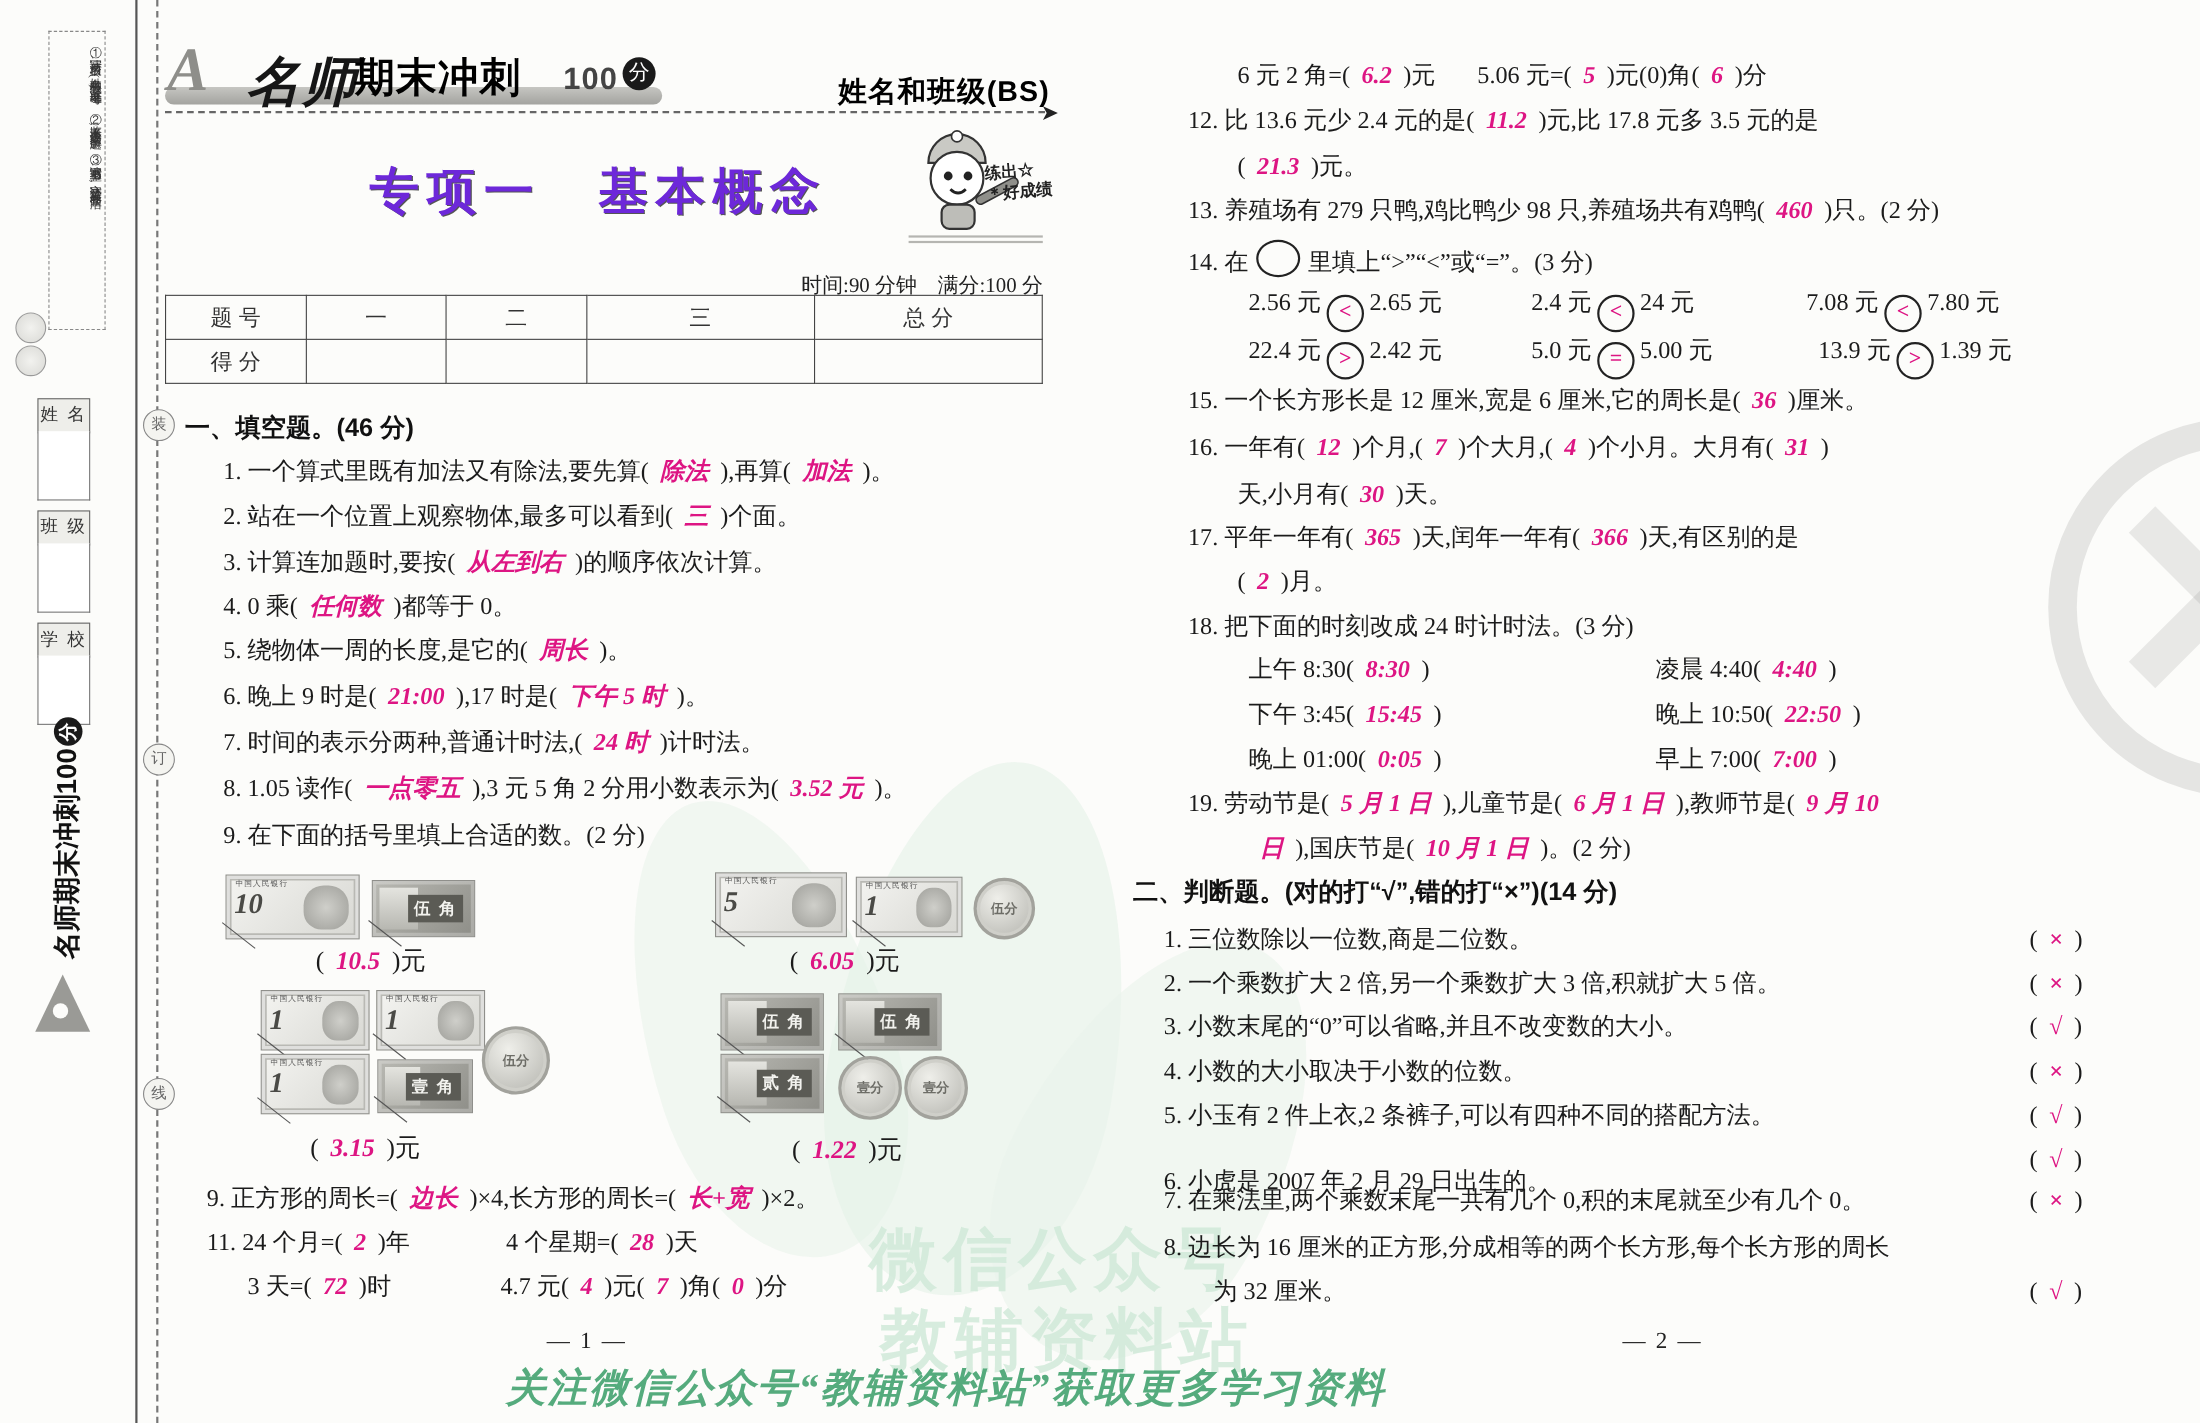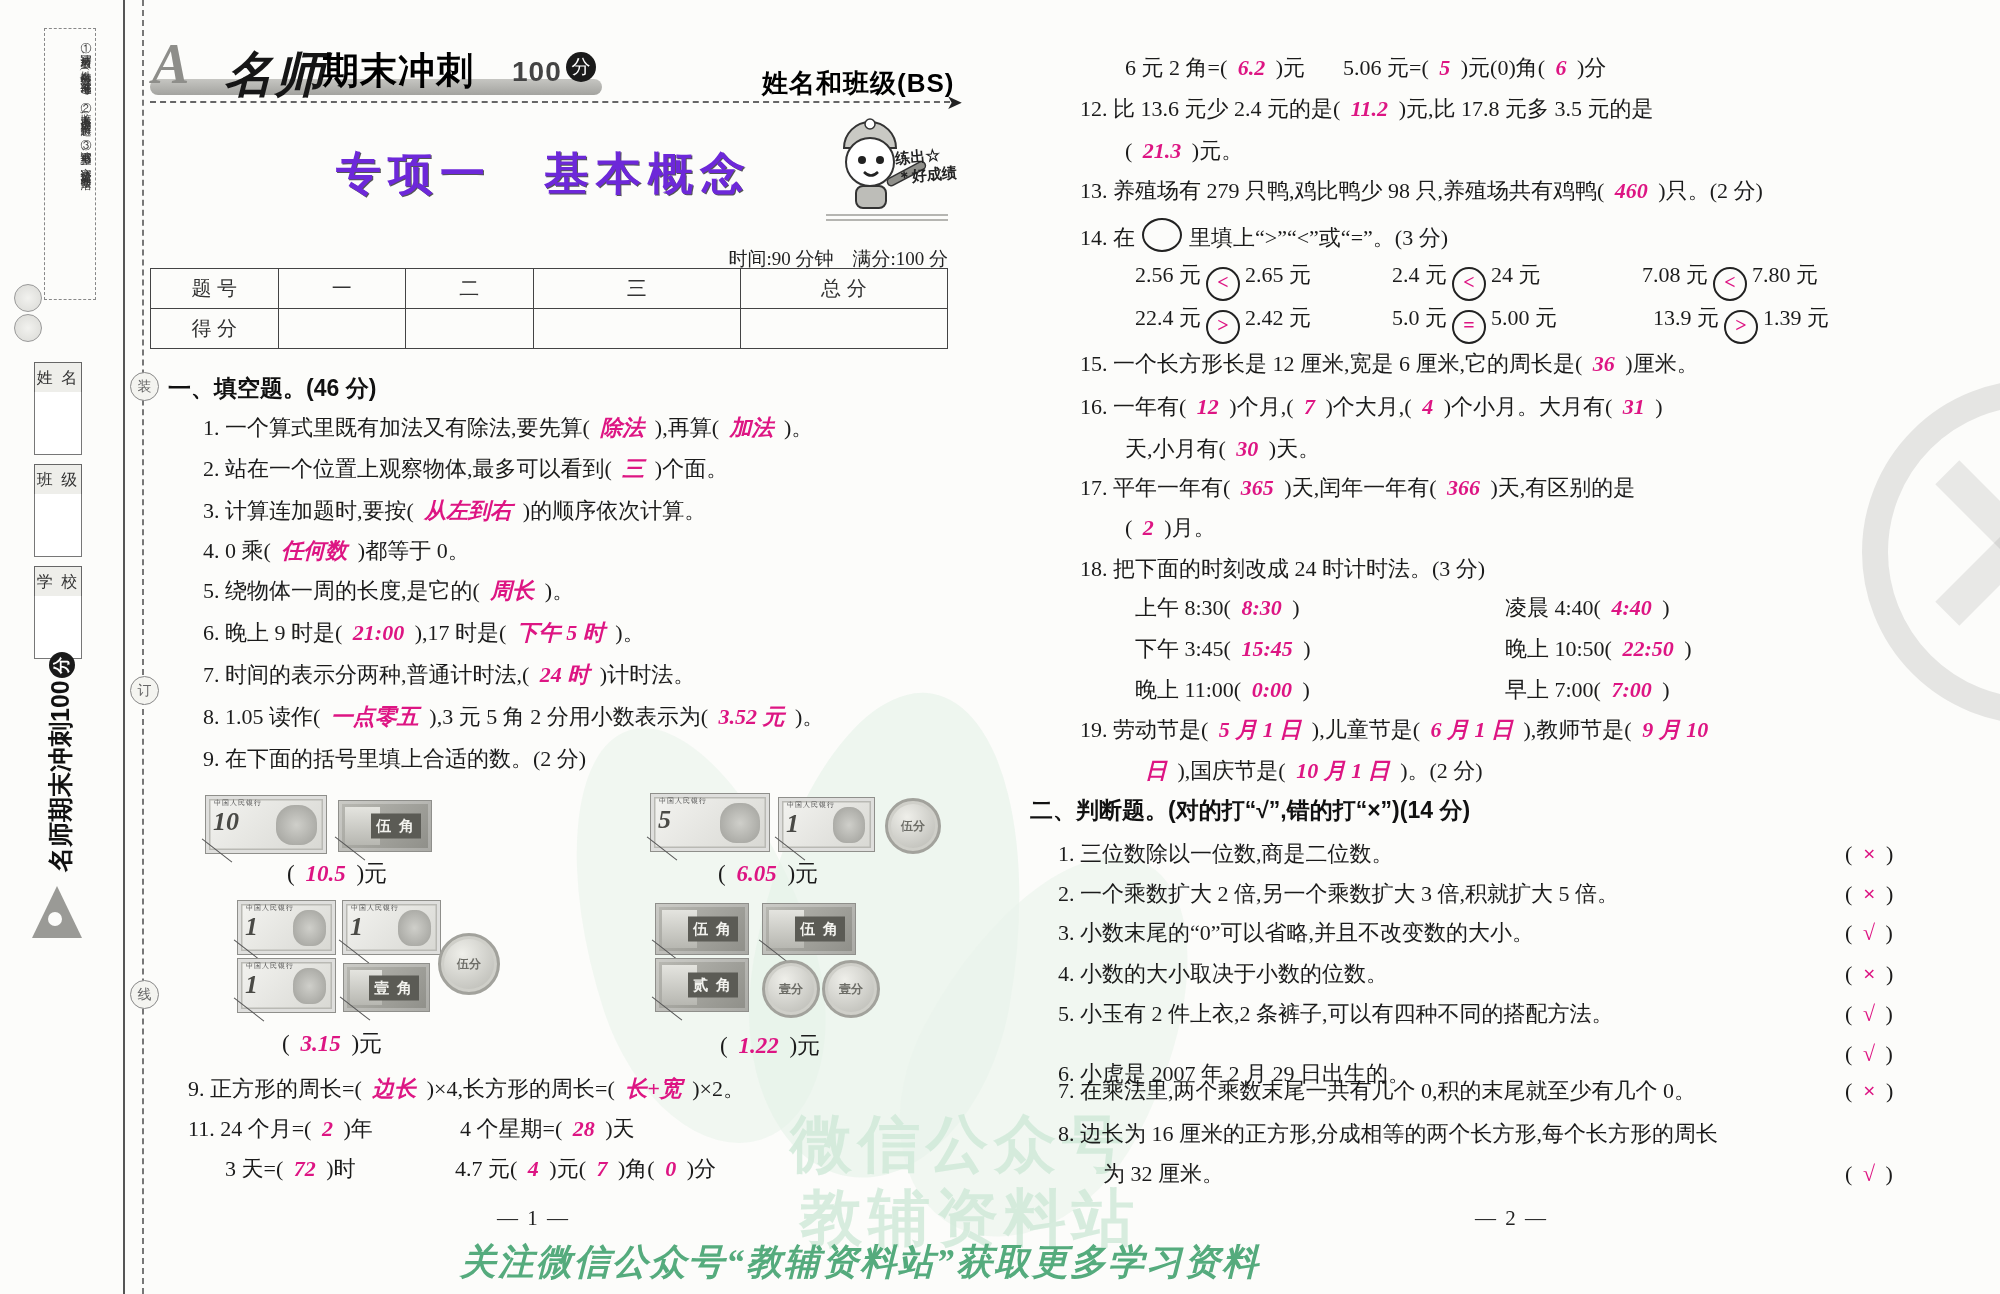--- a/index.html
+++ b/index.html
@@ -306,21 +306,21 @@
   <div class="ln" style="left:1080px;top:351px;"><span class="t">15. 一个长方形长是 12 厘米,宽是 6 厘米,它的周长是( </span><span class="ans">36</span><span class="t"> )厘米。</span></div>
   <div class="ln" style="left:1080px;top:394px;"><span class="t">16. 一年有( </span><span class="ans">12</span><span class="t"> )个月,( </span><span class="ans">7</span><span class="t"> )个大月,( </span><span class="ans">4</span><span class="t"> )个小月。大月有( </span><span class="ans">31</span><span class="t"> )</span></div>
   <div class="ln" style="left:1125px;top:436px;"><span class="t">天,小月有( </span><span class="ans">30</span><span class="t"> )天。</span></div>
   <div class="ln" style="left:1080px;top:475px;"><span class="t">17. 平年一年有( </span><span class="ans">365</span><span class="t"> )天,闰年一年有( </span><span class="ans">366</span><span class="t"> )天,有区别的是</span></div>
   <div class="ln" style="left:1125px;top:515px;"><span class="t">( </span><span class="ans">2</span><span class="t"> )月。</span></div>
   <div class="ln" style="left:1080px;top:556px;"><span class="t">18. 把下面的时刻改成 24 时计时法。(3 分)</span></div>
   <div class="ln" style="left:1135px;top:595px;"><span class="t">上午 8:30( </span><span class="ans">8:30</span><span class="t"> )</span></div>
   <div class="ln" style="left:1505px;top:595px;"><span class="t">凌晨 4:40( </span><span class="ans">4:40</span><span class="t"> )</span></div>
   <div class="ln" style="left:1135px;top:636px;"><span class="t">下午 3:45( </span><span class="ans">15:45</span><span class="t"> )</span></div>
   <div class="ln" style="left:1505px;top:636px;"><span class="t">晚上 10:50( </span><span class="ans">22:50</span><span class="t"> )</span></div>
-  <div class="ln" style="left:1135px;top:677px;"><span class="t">晚上 11:00( </span><span class="ans">0:00</span><span class="t"> )</span></div>
+  <div class="ln" style="left:1135px;top:677px;"><span class="t">晚上 01:00( </span><span class="ans">0:05</span><span class="t"> )</span></div>
   <div class="ln" style="left:1505px;top:677px;"><span class="t">早上 7:00( </span><span class="ans">7:00</span><span class="t"> )</span></div>
   <div class="ln" style="left:1080px;top:717px;"><span class="t">19. 劳动节是( </span><span class="ans">5 月 1 日</span><span class="t"> ),儿童节是( </span><span class="ans">6 月 1 日</span><span class="t"> ),教师节是( </span><span class="ans">9 月 10</span></div>
   <div class="ln" style="left:1140px;top:758px;"><span class="ans">日</span><span class="t"> ),国庆节是( </span><span class="ans">10 月 1 日</span><span class="t"> )。(2 分)</span></div>
 
   <div class="sechead" style="left:1030px;top:795px;">二、判断题。(对的打“√”,错的打“×”)(14 分)</div>
   <div class="ln" style="left:1058px;top:841px;"><span class="t">1. 三位数除以一位数,商是二位数。</span></div>
   <div class="ln" style="left:1058px;top:881px;"><span class="t">2. 一个乘数扩大 2 倍,另一个乘数扩大 3 倍,积就扩大 5 倍。</span></div>
   <div class="ln" style="left:1058px;top:920px;"><span class="t">3. 小数末尾的“0”可以省略,并且不改变数的大小。</span></div>
   <div class="ln" style="left:1058px;top:961px;"><span class="t">4. 小数的大小取决于小数的位数。</span></div>
   <div class="ln" style="left:1058px;top:1001px;"><span class="t">5. 小玉有 2 件上衣,2 条裤子,可以有四种不同的搭配方法。</span></div>

